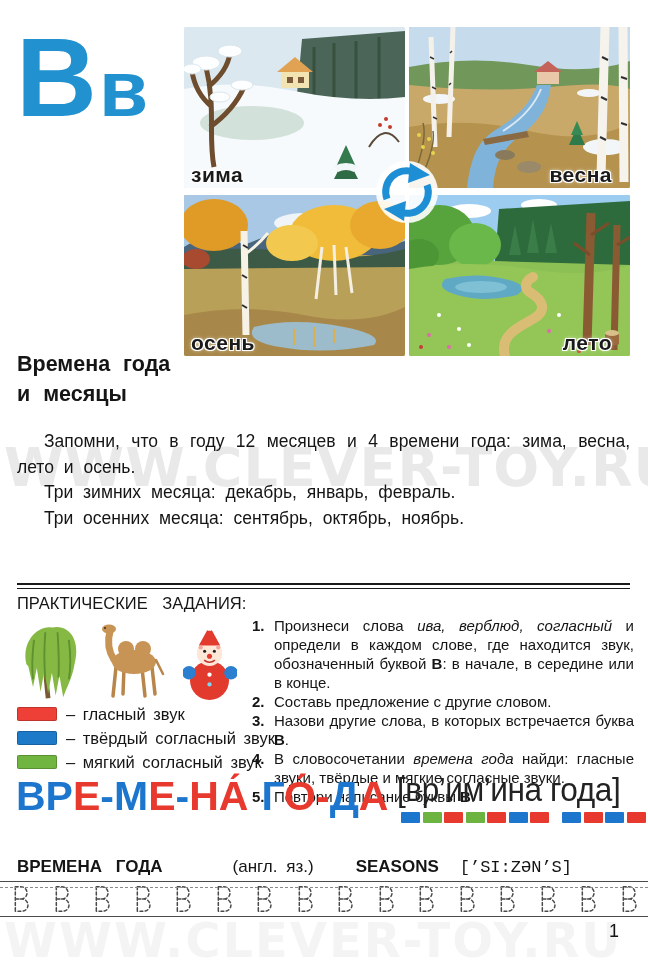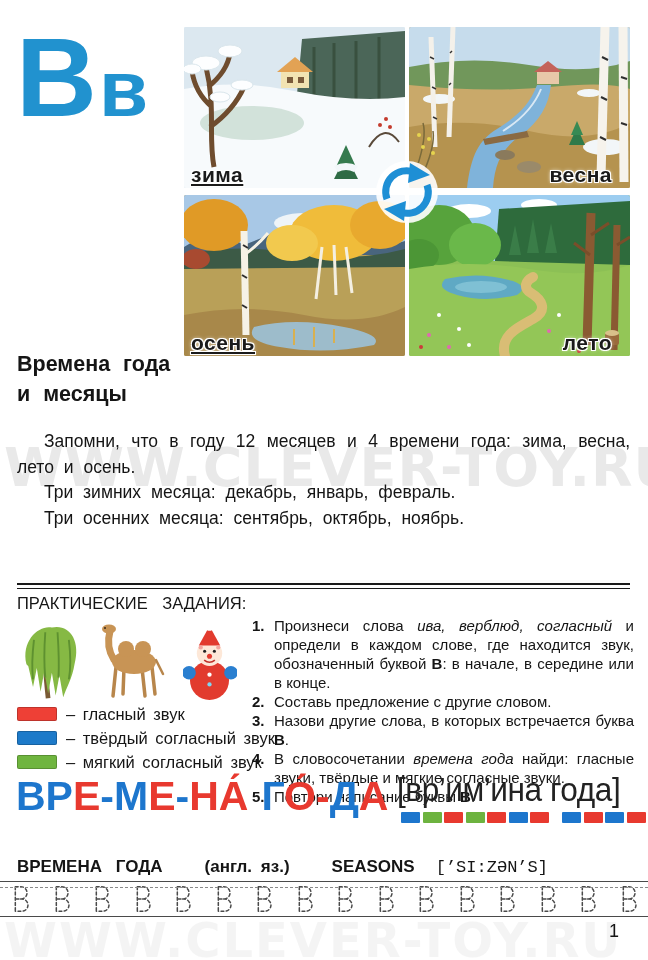--- a/index.html
+++ b/index.html
@@ -9,21 +9,21 @@
   .big-letters{position:absolute;left:16px;top:22px;display:flex;align-items:baseline;font-weight:bold;line-height:1;}
   .bl-upper{font-size:112px;}
   .bl-lower{font-size:80px;margin-left:2px;}
   
   .season-grid{position:absolute;left:184px;top:27px;width:446px;height:329px;
                display:grid;grid-template-rows:161px 161px;grid-template-columns:221px 221px;gap:7px 4px;}
   .season{position:relative;margin:0;overflow:hidden;border-radius:2px;background:#cde;}
   .season svg{display:block;width:100%;height:100%;}
   .season-label{position:absolute;bottom:1px;font-weight:bold;font-size:21px;color:#1a1a1a;letter-spacing:.5px;
      text-shadow:-1px -1px 0 #fff,1px -1px 0 #fff,-1px 1px 0 #fff,1px 1px 0 #fff,0 0 4px #fff;}
-  .lab-left{left:7px;text-decoration:underline;} .lab-right{right:18px;}
+  .lab-left{left:7px;} .lab-right{right:18px;}
   .cycle-icon{position:absolute;left:50%;top:50%;transform:translate(-50%,-50%);width:66px;height:66px;z-index:3;}
   
   .heading{position:absolute;left:17px;top:349px;font-size:21.5px;font-weight:bold;line-height:30px;word-spacing:7px;}
   
   .paras{position:absolute;left:17px;top:429px;width:613px;font-size:17.5px;line-height:25.5px;
          text-align:justify;word-spacing:5px;z-index:2;}
   .paras p{margin:0;text-indent:27px;}
   
   .watermark{position:absolute;left:4px;top:436px;width:644px;font-size:54px;font-weight:bold;white-space:nowrap;
      letter-spacing:1px;color:rgba(145,145,145,0.20);z-index:1;font-family:"DejaVu Sans",sans-serif;}
@@ -49,21 +49,21 @@
   .syllable-word .sp{display:inline-block;width:13px;}
   .transcription-block{margin-left:9px;}
   .transcription{display:inline-block;font-size:34px;font-weight:400;color:#222;white-space:nowrap;
      transform:scaleX(.93);transform-origin:left;letter-spacing:-0.5px;}
   .bars{display:flex;gap:2.5px;margin-top:3px;margin-left:4px;}
   .bar{width:19px;height:11px;border-radius:1px;flex:none;}
   .bar.gap{width:8px;background:transparent !important;}
   
   .translation-row{position:absolute;left:17px;top:857px;width:613px;display:flex;align-items:baseline;font-size:17px;}
   .tr-ru{font-weight:bold;word-spacing:9px;}
-  .tr-note{margin-left:42px;word-spacing:4px;font-weight:bold;}
+  .tr-note{margin-left:70px;word-spacing:4px;}
   .tr-en{margin-left:42px;font-weight:bold;}
   .tr-ph{margin-left:21px;font-family:Liberation Mono, monospace;}
   
   .trace-band{position:absolute;left:0;top:881px;width:648px;height:36px;z-index:1;
      border-top:1.5px solid #4a4a4a;border-bottom:1.5px solid #4a4a4a;
      display:flex;justify-content:space-between;align-items:center;padding:0 10px;box-sizing:border-box;}
   .trace-band::before{content:"";position:absolute;left:0;right:0;top:5px;border-top:1px dashed #8a8a8a;}
   .trace-band svg{width:20px;height:30px;flex:none;}
   .page-number{position:absolute;right:29px;top:921px;font-size:18px;}
 </style>

